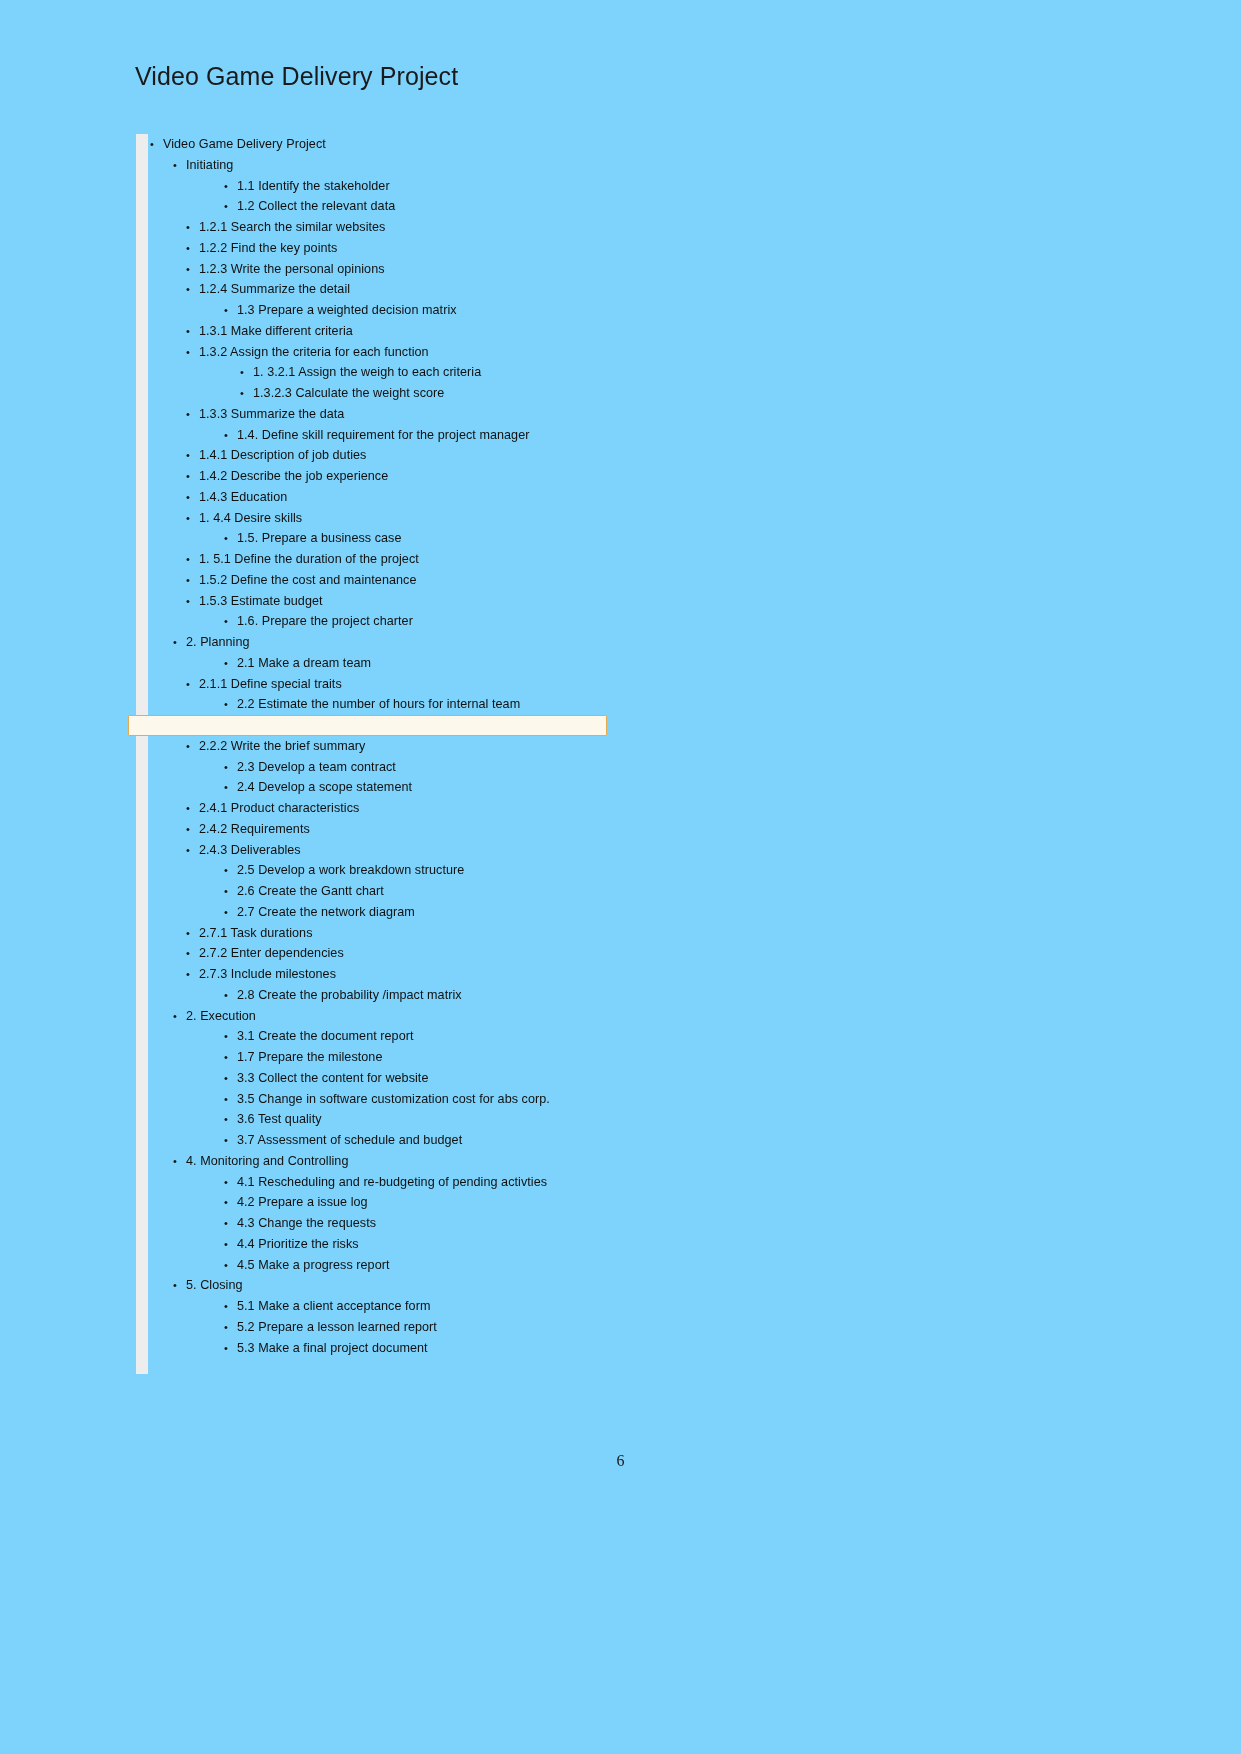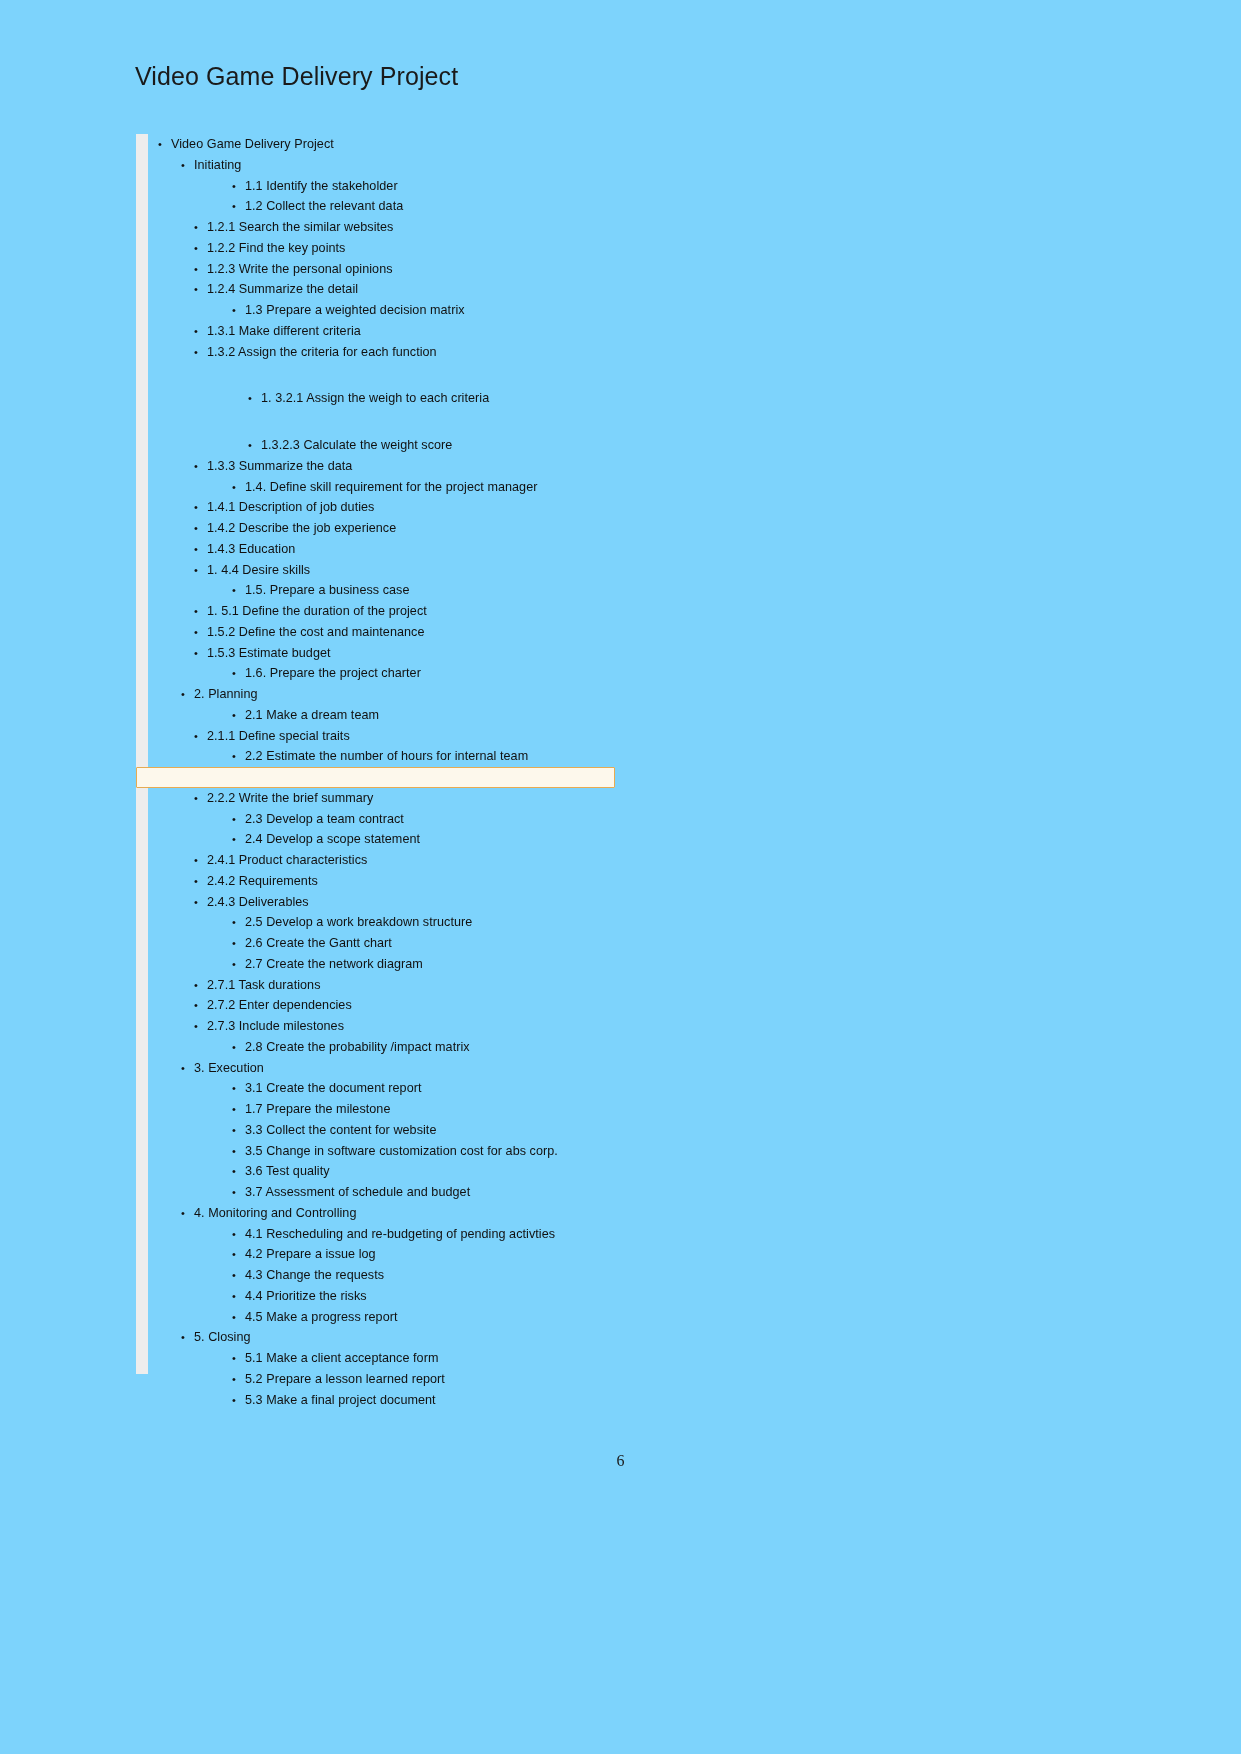--- a/index.html
+++ b/index.html
@@ -40,21 +40,21 @@
     left: 136px;
     top: 134px;
     width: 12px;
     height: 1240px;
     background: #ededed;
   }
 
   
   .outline {
     position: absolute;
-    left: 148px;
+    left: 140px;
     top: 134px;
     width: 900px;
   }
 
   .node {
     position: relative;
     height: 20.75px;
     line-height: 20.75px;
     white-space: nowrap;
     font-size: 12.6px;
@@ -71,21 +71,21 @@
   }
   .node .txt {
     display: inline;
   }
 
   
   .lvl0 { padding-left: 10px; }
   .lvl1 { padding-left: 33px; }
   .lvl2 { padding-left: 84px; }
   .lvl3 { padding-left: 46px; }
-  .lvl4 { padding-left: 100px; margin-top: 26px; }
+  .lvl4 { padding-left: 100px; }
   .hl-wrap {
     position: absolute;
     left: -12px;
     width: 479px;
     height: 20.75px;
     background: #fdf8ec;
     border: 1px solid #e6ab52;
     border-radius: 1px;
     box-sizing: border-box;
     pointer-events: none;
@@ -148,21 +148,21 @@
       <div class="node lvl3"><span class="bullet">•</span><span class="txt">2.4.1 Product characteristics</span></div>
       <div class="node lvl3"><span class="bullet">•</span><span class="txt">2.4.2 Requirements</span></div>
       <div class="node lvl3"><span class="bullet">•</span><span class="txt">2.4.3 Deliverables</span></div>
       <div class="node lvl2"><span class="bullet">•</span><span class="txt">2.5 Develop a work breakdown structure</span></div>
       <div class="node lvl2"><span class="bullet">•</span><span class="txt">2.6 Create the Gantt chart</span></div>
       <div class="node lvl2"><span class="bullet">•</span><span class="txt">2.7 Create the network diagram</span></div>
       <div class="node lvl3"><span class="bullet">•</span><span class="txt">2.7.1 Task durations</span></div>
       <div class="node lvl3"><span class="bullet">•</span><span class="txt">2.7.2 Enter dependencies</span></div>
       <div class="node lvl3"><span class="bullet">•</span><span class="txt">2.7.3 Include milestones</span></div>
       <div class="node lvl2"><span class="bullet">•</span><span class="txt">2.8 Create the probability /impact matrix</span></div>
-      <div class="node lvl1"><span class="bullet">•</span><span class="txt">3. Execution</span></div>
+      <div class="node lvl1"><span class="bullet">•</span><span class="txt">2. Execution</span></div>
       <div class="node lvl2"><span class="bullet">•</span><span class="txt">3.1 Create the document report</span></div>
       <div class="node lvl2"><span class="bullet">•</span><span class="txt">1.7 Prepare the milestone</span></div>
       <div class="node lvl2"><span class="bullet">•</span><span class="txt">3.3 Collect the content for website</span></div>
       <div class="node lvl2"><span class="bullet">•</span><span class="txt">3.5 Change in software customization cost for abs corp.</span></div>
       <div class="node lvl2"><span class="bullet">•</span><span class="txt">3.6 Test quality</span></div>
       <div class="node lvl2"><span class="bullet">•</span><span class="txt">3.7 Assessment of schedule and budget</span></div>
       <div class="node lvl1"><span class="bullet">•</span><span class="txt">4. Monitoring and Controlling</span></div>
       <div class="node lvl2"><span class="bullet">•</span><span class="txt">4.1 Rescheduling and re-budgeting of pending activties</span></div>
       <div class="node lvl2"><span class="bullet">•</span><span class="txt">4.2 Prepare a issue log</span></div>
       <div class="node lvl2"><span class="bullet">•</span><span class="txt">4.3 Change the requests</span></div>

